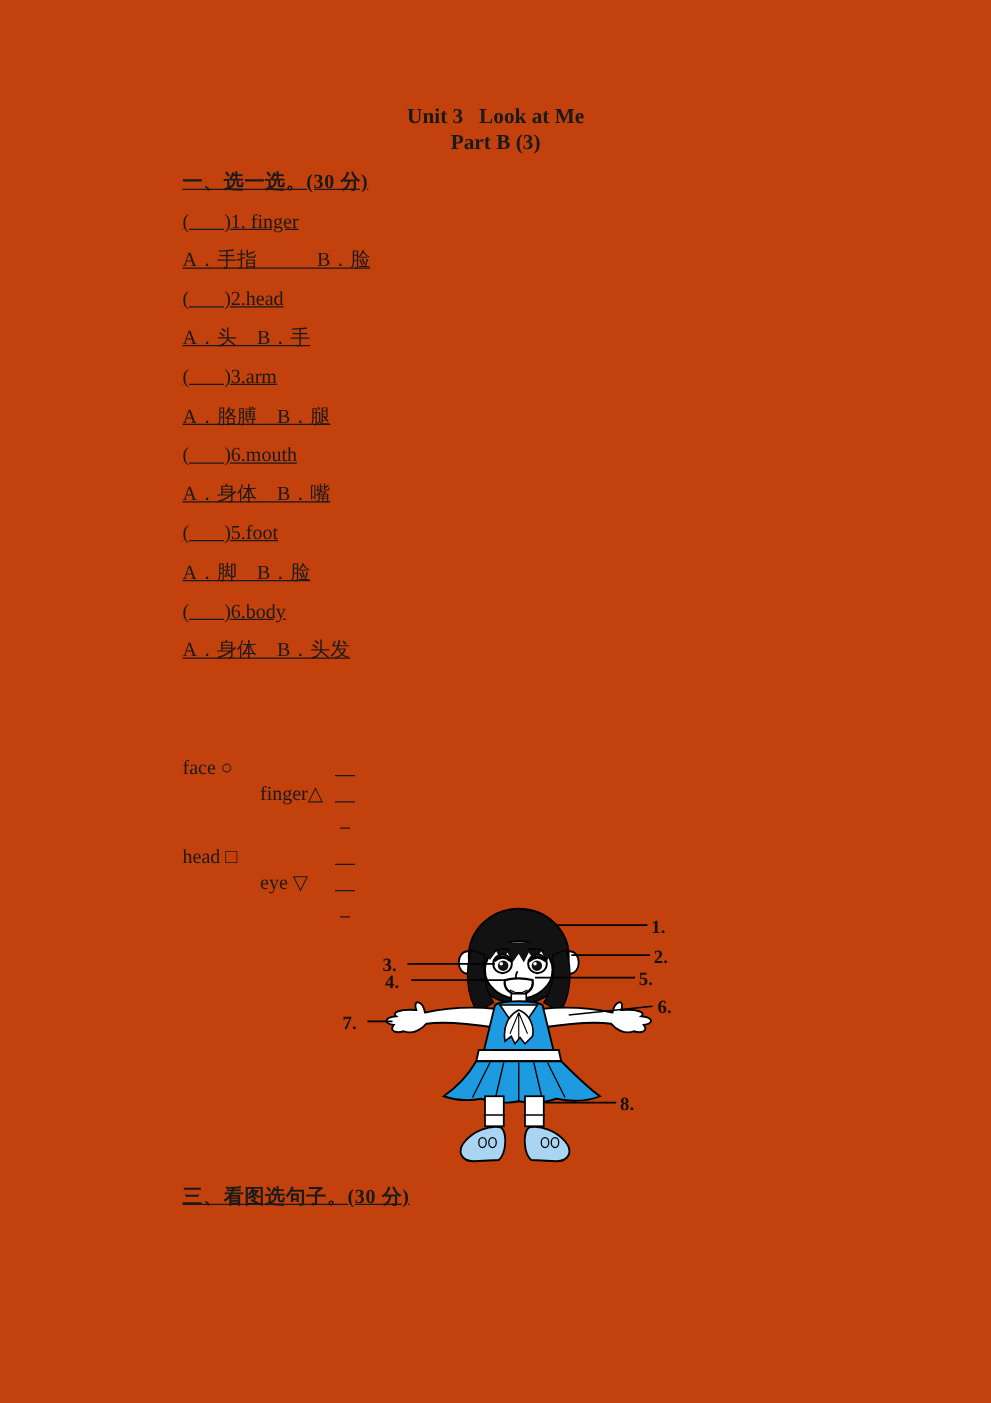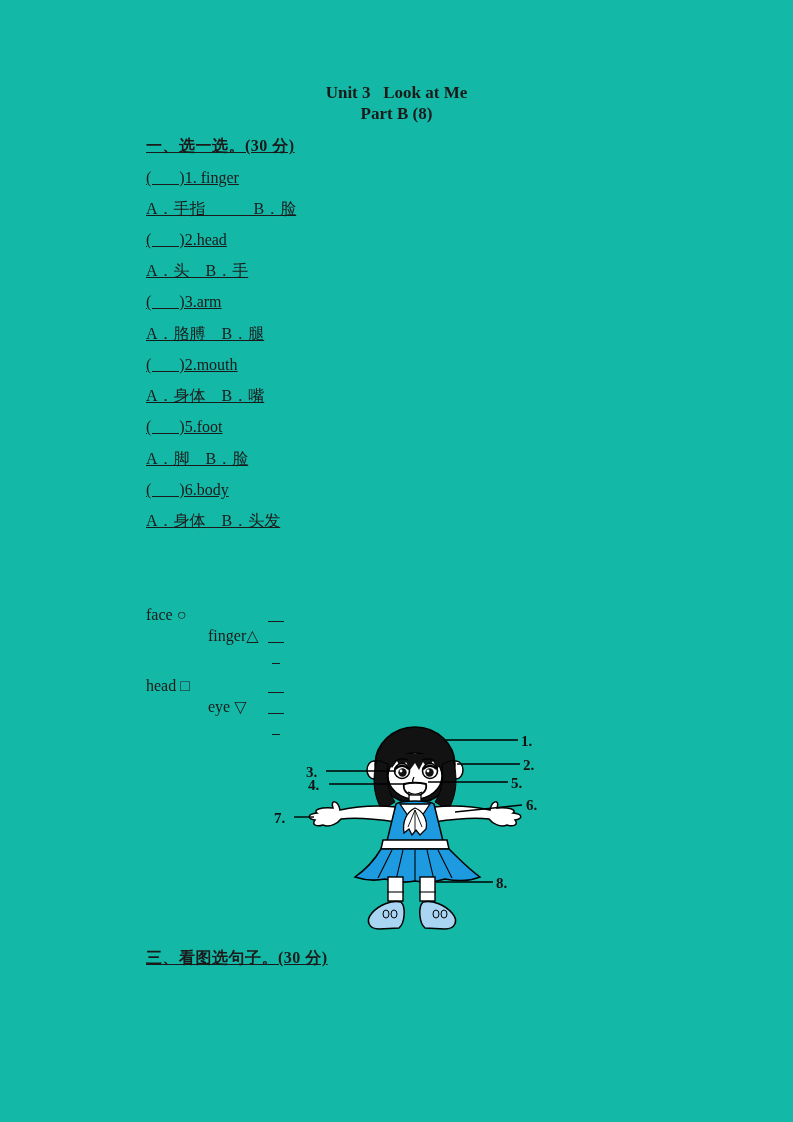--- a/index.html
+++ b/index.html
@@ -1,19 +1,19 @@
 <!DOCTYPE html>
 <html><head>
 <meta charset="utf-8">
 <style>
   html,body{margin:0;padding:0;background:#ffffff;}
   .page{
     position:relative;
     width:793px;height:1122px;
-    background:#14b8a6;
+    background:#c2410c;
     font-family:"Liberation Serif","DejaVu Serif","DejaVu Sans",serif;
     color:#1a1a1a;
     overflow:hidden;
   }
   .line{
     position:absolute;
     left:146px;
     font-size:16px;
     line-height:21px;
     white-space:pre;
@@ -45,31 +45,31 @@
     font-size:15px;
     font-weight:bold;
   }
 </style>
 </head>
 <body>
 
 <div class="page">
 
   <div class="doc-title" style="top:83px">Unit 3   Look at Me</div>
-  <div class="doc-title" style="top:104px">Part B (8)</div>
+  <div class="doc-title" style="top:104px">Part B (3)</div>
 
   <div class="line heading" style="top:135px">一、选一选。(30 分)</div>
 
   <div class="line" style="top:167px">(       )1. finger</div>
   <div class="line" style="top:198px">A．手指　　　B．脸</div>
   <div class="line" style="top:229px">(       )2.head</div>
   <div class="line" style="top:260px">A．头　B．手</div>
   <div class="line" style="top:291px">(       )3.arm</div>
   <div class="line" style="top:323px">A．胳膊　B．腿</div>
-  <div class="line" style="top:354px">(       )2.mouth</div>
+  <div class="line" style="top:354px">(       )6.mouth</div>
   <div class="line" style="top:385px">A．身体　B．嘴</div>
   <div class="line" style="top:416px">(       )5.foot</div>
   <div class="line" style="top:448px">A．脚　B．脸</div>
   <div class="line" style="top:479px">(       )6.body</div>
   <div class="line" style="top:510px">A．身体　B．头发</div>
 
 
   <div class="line pair-row" style="top:583px">
     <span class="pair-left">face ○</span>
     <span class="pair-right">finger△</span>

